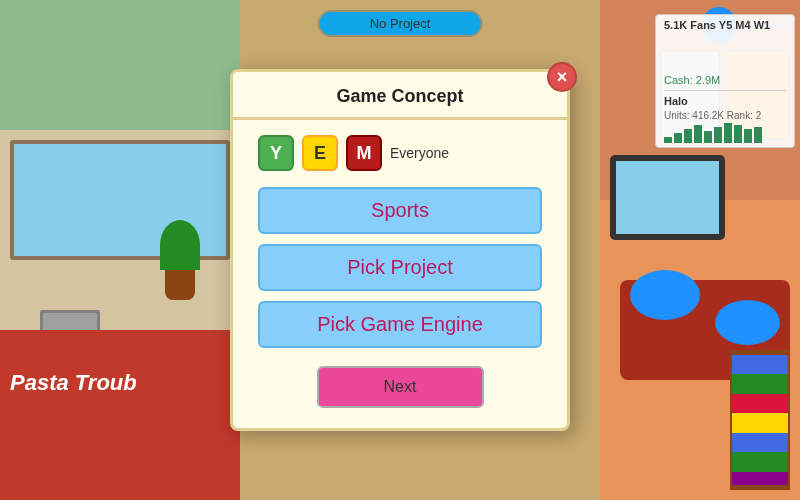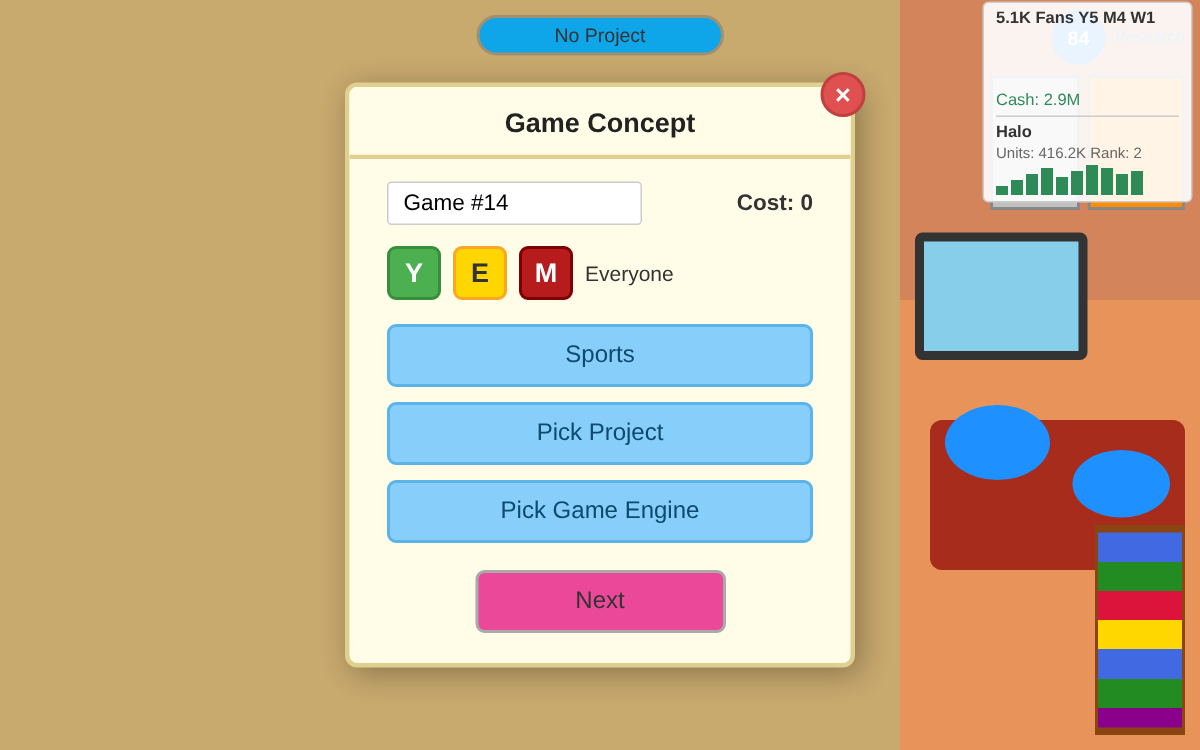--- a/index.html
+++ b/index.html
@@ -198,21 +198,21 @@
     }
     .research-label {
       color: #1e90ff;
       font-size: 11px;
       margin-left: 2px;
     }
 
     
     .stats-panel {
       position: absolute;
-      top: 1px; right: 5px;
+      top: 14px; right: 5px;
       background: rgba(255,255,255,0.9);
       border: 1px solid #ccc;
       border-radius: 4px;
       padding: 4px 8px;
       font-size: 11px;
       z-index: 10;
       min-width: 140px;
     }
     .stats-row {
       display: flex;
@@ -337,22 +337,22 @@
     }
 
     .action-btn {
       display: block;
       width: 100%;
       padding: 10px;
       margin-bottom: 10px;
       background: #87cefa;
       border: 2px solid #5ab4e8;
       border-radius: 6px;
-      font-size: 16px;
-      color: #0c4a6e;
+      font-size: 20px;
+      color: #be185d;
       text-align: center;
       cursor: pointer;
       font-weight: 500;
     }
 
     .next-btn {
       display: block;
       width: 50%;
       margin: 18px auto 0;
       padding: 10px;
@@ -378,20 +378,33 @@
       font-size: 13px;
       color: #333;
       z-index: 10;
     }
   </style>
 </head>
 <body>
 
 <div class="game-bg">
 
+  <div class="left-room">
+    <div class="left-wall-top"></div>
+    <div class="window-left"></div>
+    <div class="plant">
+      <div class="plant-leaves"></div>
+      <div class="plant-pot"></div>
+    </div>
+    <div class="door">
+      <div class="door-handle"></div>
+    </div>
+    <div class="left-wall-red"></div>
+    <div class="pasta-text">Pasta Troub</div>
+  </div>
 
   <div class="right-room">
     <div class="right-wall-top"></div>
     <div class="poster1"></div>
     <div class="poster2"></div>
     <div class="tv-screen"></div>
     <div class="rug"></div>
     <div class="blue-chair1"></div>
     <div class="blue-chair2"></div>
     <div class="bookshelf"></div>
@@ -447,24 +460,20 @@
     <div class="modal-close">
       <span>×</span>
     </div>
 
     <div class="modal-header">
       <span class="modal-title">Game Concept</span>
     </div>
 
     <div class="modal-body">
 
-      <div class="game-name-row">
-        <input class="game-name-input" type="text" value="Game #14" style="">
-        <span class="cost-label">Cost: 0</span>
-      </div>
 
       <div class="rating-row">
         <div class="rating-badge rating-y">
           <span>Y</span>
         </div>
         <div class="rating-badge rating-e">
           <span>E</span>
         </div>
         <div class="rating-badge rating-m">
           <span>M</span>

